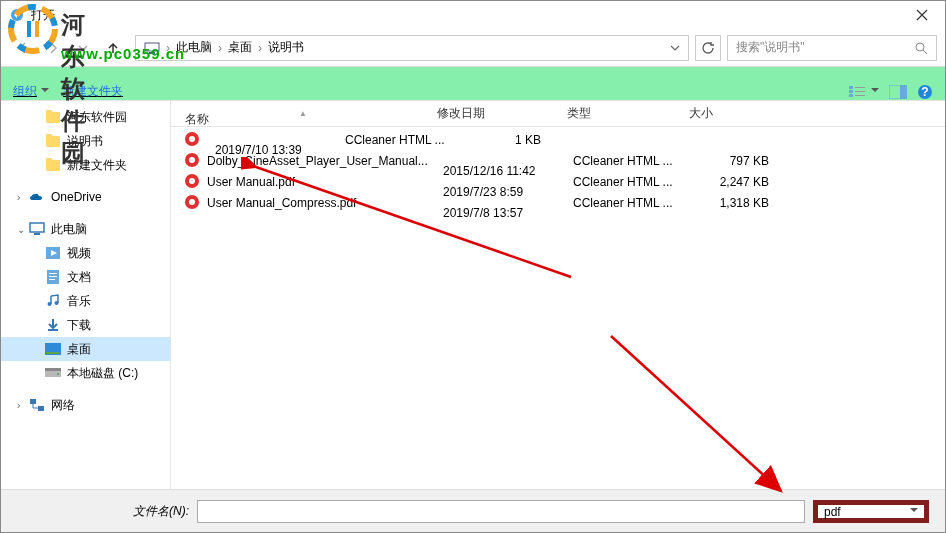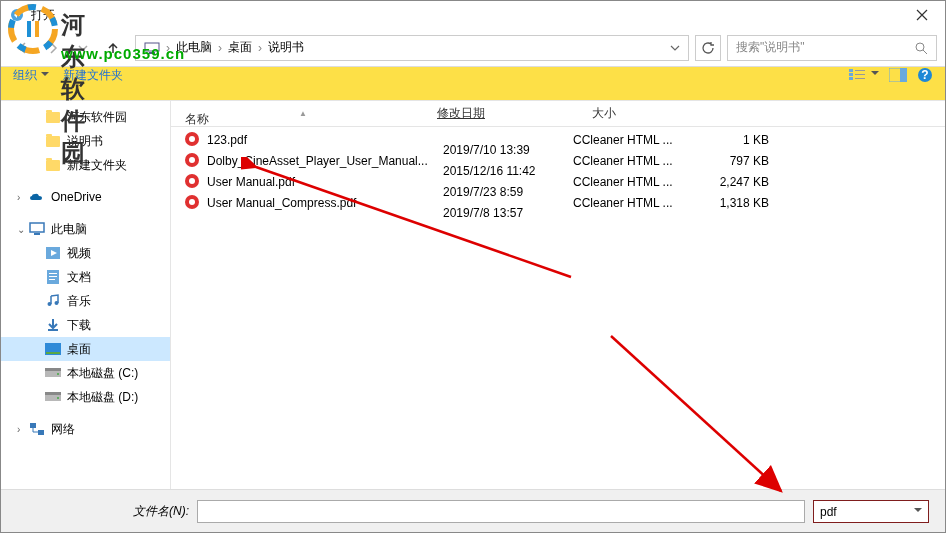--- a/index.html
+++ b/index.html
@@ -15,56 +15,56 @@
 .navbtn { width: 28px; height: 28px; display: flex; align-items: center; justify-content: center; margin-right: 2px; }
 .navbtn svg { stroke: #aaa; }
 .navbtn.active svg { stroke: #333; }
 .pathbox { flex: 1; height: 26px; border: 1px solid #ccc; display: flex; align-items: center; background: #fff; margin: 0 6px; padding: 0 4px; }
 .pathbox .seg { padding: 0 4px; display: flex; align-items: center; height: 100%; }
 .pathbox .sep { color: #888; padding: 0 2px; }
 .pathbox .spacer { flex: 1; }
 .refreshbtn { width: 26px; height: 26px; border: 1px solid #ccc; display: flex; align-items: center; justify-content: center; margin-right: 6px; }
 .searchbox { width: 210px; height: 26px; border: 1px solid #ccc; display: flex; align-items: center; padding: 0 8px; color: #888; }
 .searchbox .ph { flex: 1; }
-.toolbar { height: 34px; display: flex; align-items: flex-start; padding: 0 12px; background: #fde047; border-bottom: 1px solid #e5e5e5; }
+.toolbar { height: 34px; display: flex; align-items: flex-end; padding: 0 12px; background: #86efac; border-bottom: 1px solid #e5e5e5; text-decoration: underline; }
 .toolbar .item { margin-right: 14px; color: #1e6fd6; cursor: pointer; display: flex; align-items: center; }
 .toolbar .item .dd { margin-left: 4px; }
 .toolbar .right { margin-left: auto; display: flex; align-items: center; gap: 10px; }
 .toolbar .viewbtn { display: flex; align-items: center; }
 .content { display: flex; height: 388px; }
 .sidebar { width: 170px; border-right: 1px solid #e5e5e5; overflow-y: auto; padding-top: 4px; }
 .tree-item { height: 24px; display: flex; align-items: center; padding-left: 16px; cursor: pointer; }
 .tree-item.lvl2 { padding-left: 32px; }
 .tree-item.selected { background: #cce8ff; }
 .tree-item .exp { width: 12px; font-size: 10px; color: #666; }
 .tree-item .ic { width: 16px; height: 16px; margin-right: 6px; display: flex; align-items: center; justify-content: center; }
 .folder-ic { background: #ffd968; width: 14px; height: 11px; border-radius: 1px; position: relative; }
 .folder-ic::before { content: ''; position: absolute; top: -2px; left: 0; width: 6px; height: 2px; background: #ffd968; border-radius: 1px 1px 0 0; }
 .filelist { flex: 1; display: flex; flex-direction: column; }
 .colheader { height: 26px; display: flex; align-items: center; border-bottom: 1px solid #e5e5e5; padding-left: 6px; }
 .col { padding: 0 8px; color: #333; position: relative; }
 .col.name { width: 252px; margin-top: 12px; }
-.col.date { width: 130px; text-decoration: underline; }
+.col.date { width: 130px; }
 .col.type { width: 122px; }
-.col.size { width: 90px; text-align: center; }
+.col.size { width: 90px; text-align: left; }
 .col .sort { position: absolute; top: -2px; left: 50%; transform: translateX(-50%); font-size: 8px; color: #999; }
 .files { flex: 1; padding-top: 2px; position: relative; }
 .file-row { height: 21px; display: flex; align-items: center; padding-left: 6px; }
 .file-row .fic { width: 16px; height: 16px; margin: 0 6px 0 8px; }
 .pdf-ic { width: 14px; height: 14px; border-radius: 50%; background: #e03030; display: flex; align-items: center; justify-content: center; position:relative; }
 .pdf-ic::after{ content:''; width:6px; height:6px; background:#fff; border-radius:50%;}
 .file-row .fname { width: 228px; overflow: hidden; text-overflow: ellipsis; white-space: nowrap; }
 .file-row .fdate { width: 130px; padding-left:8px;margin-top:20px; }
 .file-row .ftype { width: 122px; padding-left:8px; }
 .file-row .fsize { width: 90px; text-align: right; padding-right:8px;}
 .bottom { border-top: 1px solid #ddd; padding: 10px 16px 14px; background: #f0f0f0; }
 .bottom .row1 { display: flex; align-items: center; margin-bottom: 12px; }
 .bottom .lbl { width: 180px; text-align: right; padding-right: 8px; font-style: italic; }
 .bottom .fnameinput { flex: 1; height: 23px; border: 1px solid #aaa; background: #fff; padding: 0 4px; margin-right: 8px; }
-.bottom .filter { width: 116px; height: 23px; border: 1px solid #7f1d1d; background: #fff; display: flex; align-items: center; padding: 0 6px; }
+.bottom .filter { width: 116px; height: 23px; border: 5px solid #7f1d1d; background: #fff; display: flex; align-items: center; padding: 0 6px; }
 .bottom .filter .dd { margin-left: auto; }
 .arrow { position: absolute; pointer-events: none; z-index: 50; }
 .dropdown-arrow::after { content: ''; display: inline-block; border: 4px solid transparent; border-top-color: #555; margin-top: 3px; }
 </style>
 </head>
 <body>
 
 <div class="watermark">
   <svg class="logo" width="52" height="52">
     <circle cx="26" cy="26" r="22" fill="none" stroke="#f5a623" stroke-width="6" stroke-dasharray="20 8"></circle>
@@ -280,65 +280,54 @@
         <span class="exp"></span>
         <span class="ic">
           <svg width="16" height="10">
             <rect y="3" width="16" height="6" fill="#b8b8b8"></rect>
             <rect width="16" height="3" fill="#888"></rect>
             <circle cx="13" cy="6" r="1" fill="#4a4"></circle>
           </svg>
         </span>
         <span>本地磁盘 (C:)</span>
       </div>
-      <div class="tree-item lvl2">
-        <span class="exp"></span>
-        <span class="ic">
-          <svg width="16" height="10">
-            <rect y="3" width="16" height="6" fill="#b8b8b8"></rect>
-            <rect width="16" height="3" fill="#888"></rect>
-            <circle cx="13" cy="6" r="1" fill="#4a4"></circle>
-          </svg>
-        </span>
-        <span>本地磁盘 (D:)</span>
-      </div>
       <div style="height: 8px;"></div>
       <div class="tree-item">
         <span class="exp">›</span>
         <span class="ic">
           <svg width="16" height="14">
             <rect x="1" y="1" width="6" height="5" fill="#3878b8"></rect>
             <rect x="9" y="8" width="6" height="5" fill="#3878b8"></rect>
             <path d="M4 6 L4 10 L9 10" stroke="#3878b8" fill="none"></path>
           </svg>
         </span>
         <span>网络</span>
       </div>
     </div>
   <div class="filelist">
     <div class="colheader">
       <div class="col name"><span>名称</span><span class="sort">▲</span></div>
       <div class="col date">修改日期</div>
+      <div class="col type">类型</div>
       <div class="col size">大小</div>
     </div>
     <div class="files" id="files">
 
       <svg class="arrow" style="left:70px; top:30px;" width="340" height="130">
         <defs>
             <marker id="ah1" markerWidth="12" markerHeight="12" refX="2" refY="6" orient="auto">
               <path d="M12 1 L1 6 L12 11 Z" fill="#d00"></path>
             </marker>
           </defs>
         <line x1="330" y1="120" x2="15" y2="10" stroke="#d00" stroke-width="2.5" marker-end="url(#ah1)"></line>
       </svg>
     <div class="file-row">
           <span class="fic">
             <div class="pdf-ic"></div>
           </span>
-          <span class="fname">123.pdf</span>
           <span class="fdate">2019/7/10 13:39</span>
           <span class="ftype">CCleaner HTML ...</span>
           <span class="fsize">1 KB</span>
         </div>
         <div class="file-row">
           <span class="fic">
             <div class="pdf-ic"></div>
           </span>
           <span class="fname">Dolby_CineAsset_Player_User_Manual...</span>
           <span class="fdate">2015/12/16 11:42</span>

